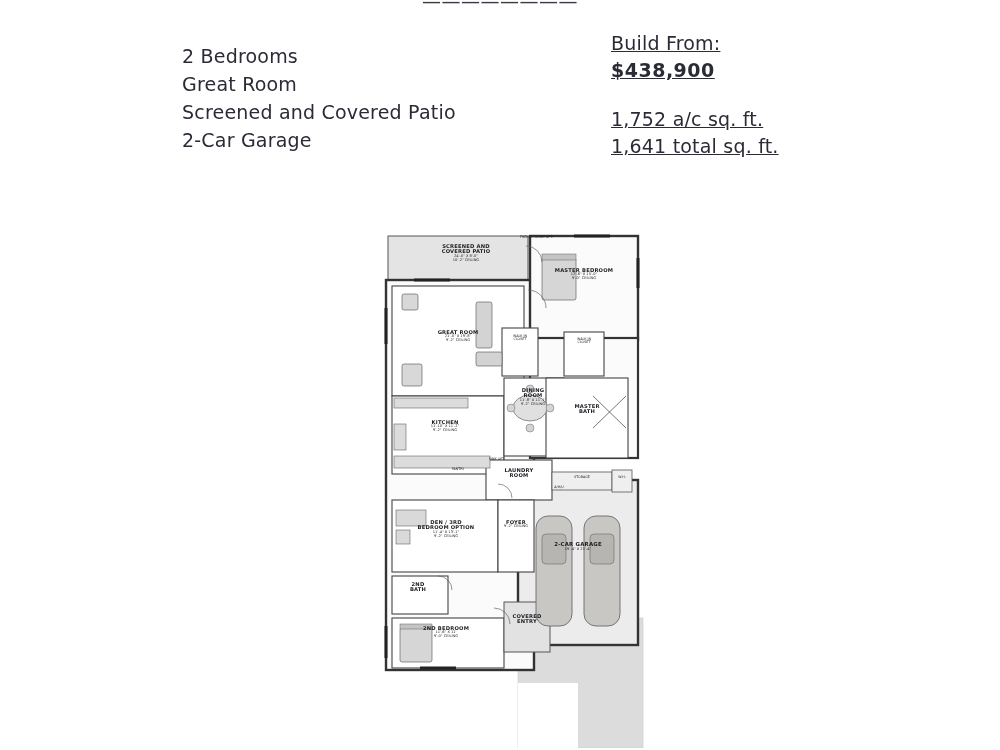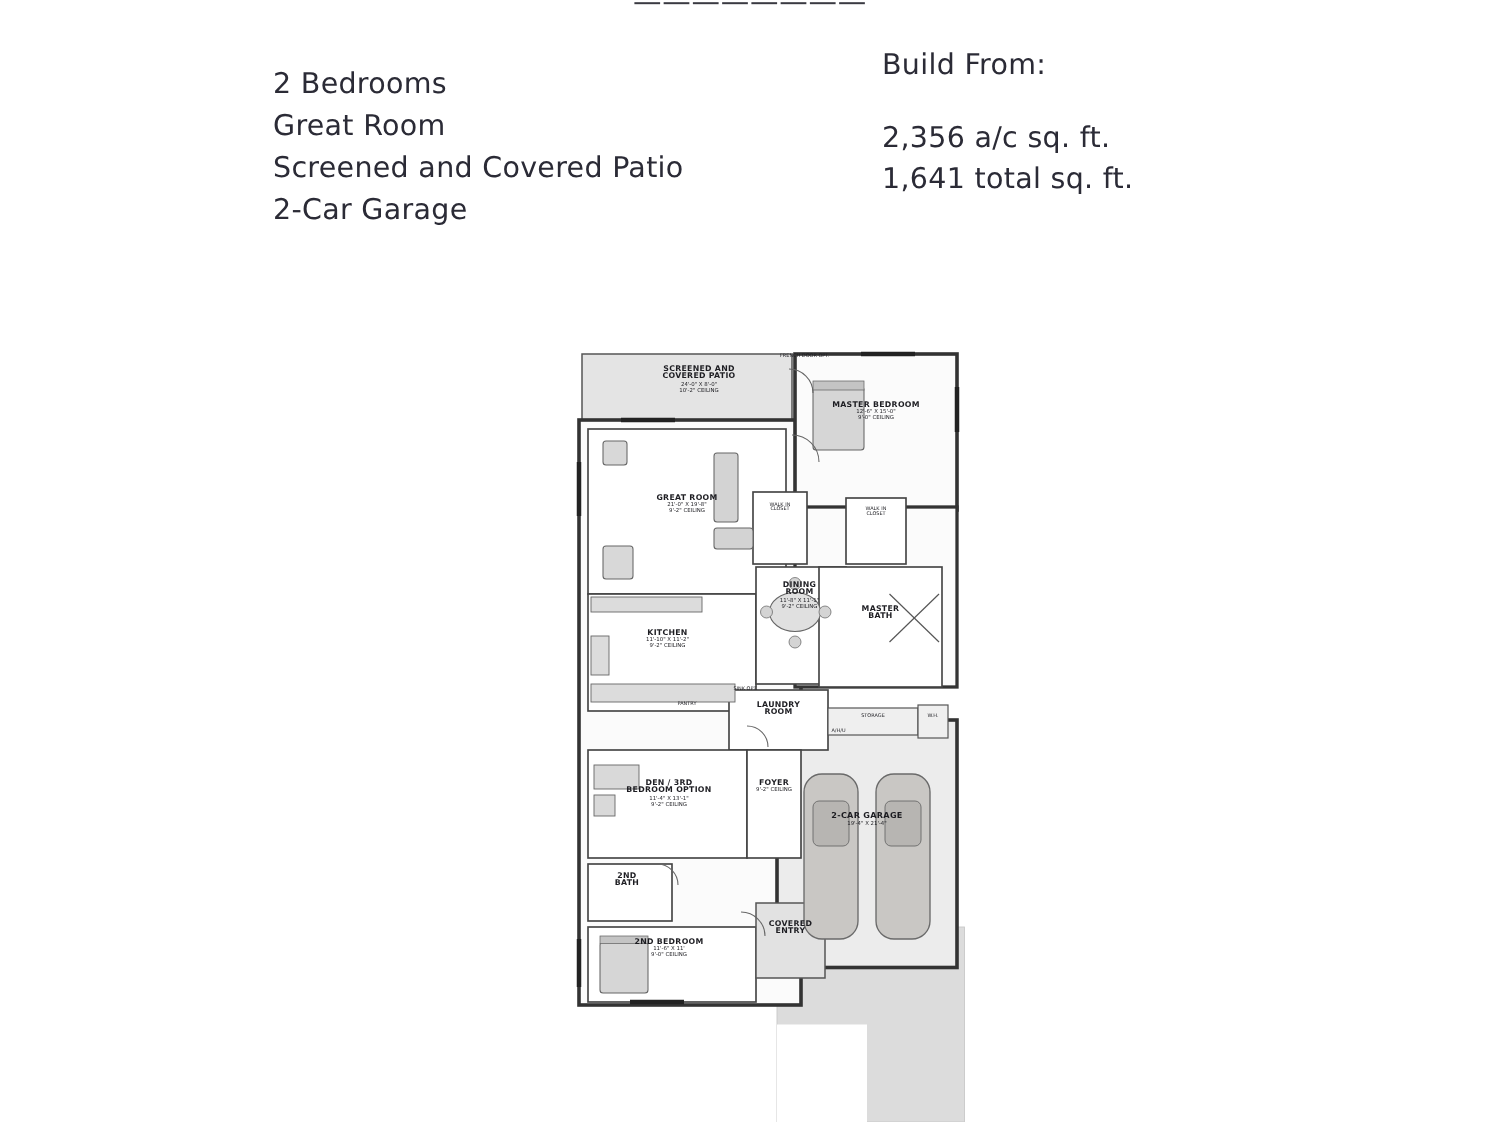--- a/index.html
+++ b/index.html
@@ -30,24 +30,25 @@
     line-height:28px;
     color:#2b2b36;
     letter-spacing:.2px;
   }
   .features div { white-space:nowrap; }
   .features div:nth-child(5) { font-size:18px;text-decoration:underline; }
   .features div:nth-child(6) { margin-top:2px; }
 
   
   .price-block {
-    position:absolute; left:588px; top:30px;
+    position:absolute; left:611px; top:30px;
     font-size:19px; line-height:27px;
     color:#2b2b36;
     letter-spacing:.2px;
+    text-decoration:underline;
   }
   .price-block .label { }
   .price-block .amount { font-weight:bold; letter-spacing:.5px; }
   .price-block .sqft { margin-top:22px; }
   .price-block .sqft div { white-space:nowrap; }
 
   
   .plan {
     position:absolute; left:378px; top:228px;
     width:270px; height:520px;
@@ -76,22 +77,23 @@
 
 <div class="features">
   <div>2 Bedrooms</div>
   <div>Great Room</div>
   <div>Screened and Covered Patio</div>
   <div>2-Car Garage</div>
 </div>
 
 <div class="price-block">
   <div class="label">Build From:</div>
+  <div class="amount">$438,900</div>
   <div class="sqft">
-    <div>2,356 a/c sq. ft.</div>
+    <div>1,752 a/c sq. ft.</div>
     <div>1,641 total sq. ft.</div>
   </div>
 </div>
 
 <div class="plan">
 <svg width="270" height="520" viewBox="0 0 270 520">
   <defs>
     <pattern id="hatch" width="4" height="4" patternUnits="userSpaceOnUse" patternTransform="rotate(45)">
       <rect width="4" height="4" fill="#e9e9e9"></rect>
       <line x1="0" y1="0" x2="0" y2="4" stroke="#c9c9c9" stroke-width="1"></line>

